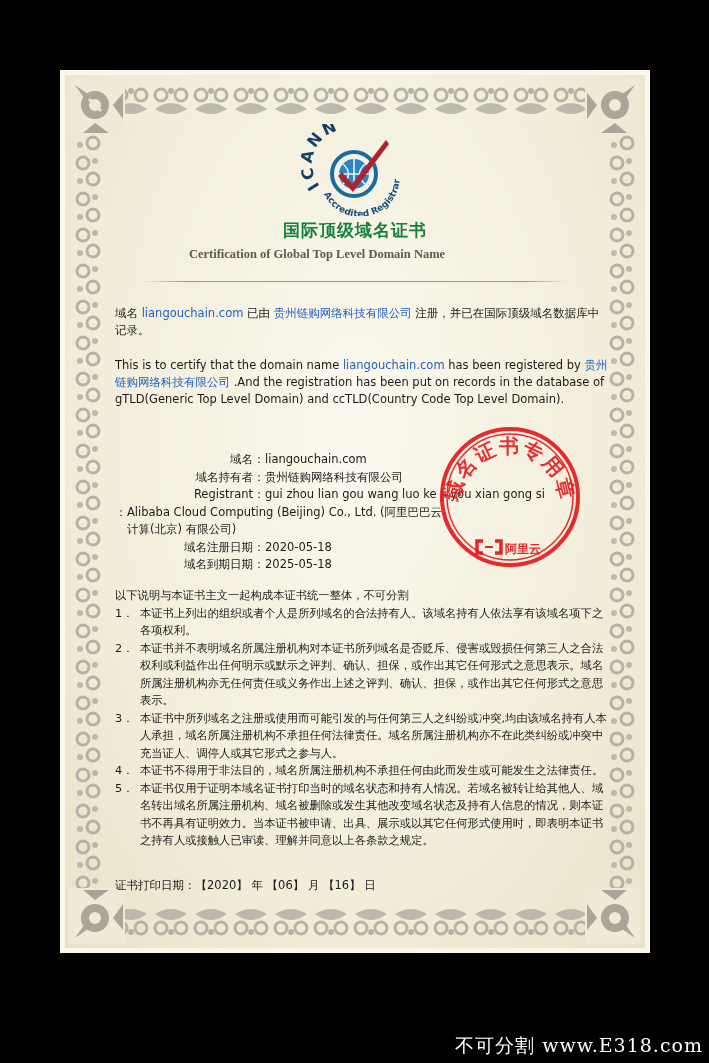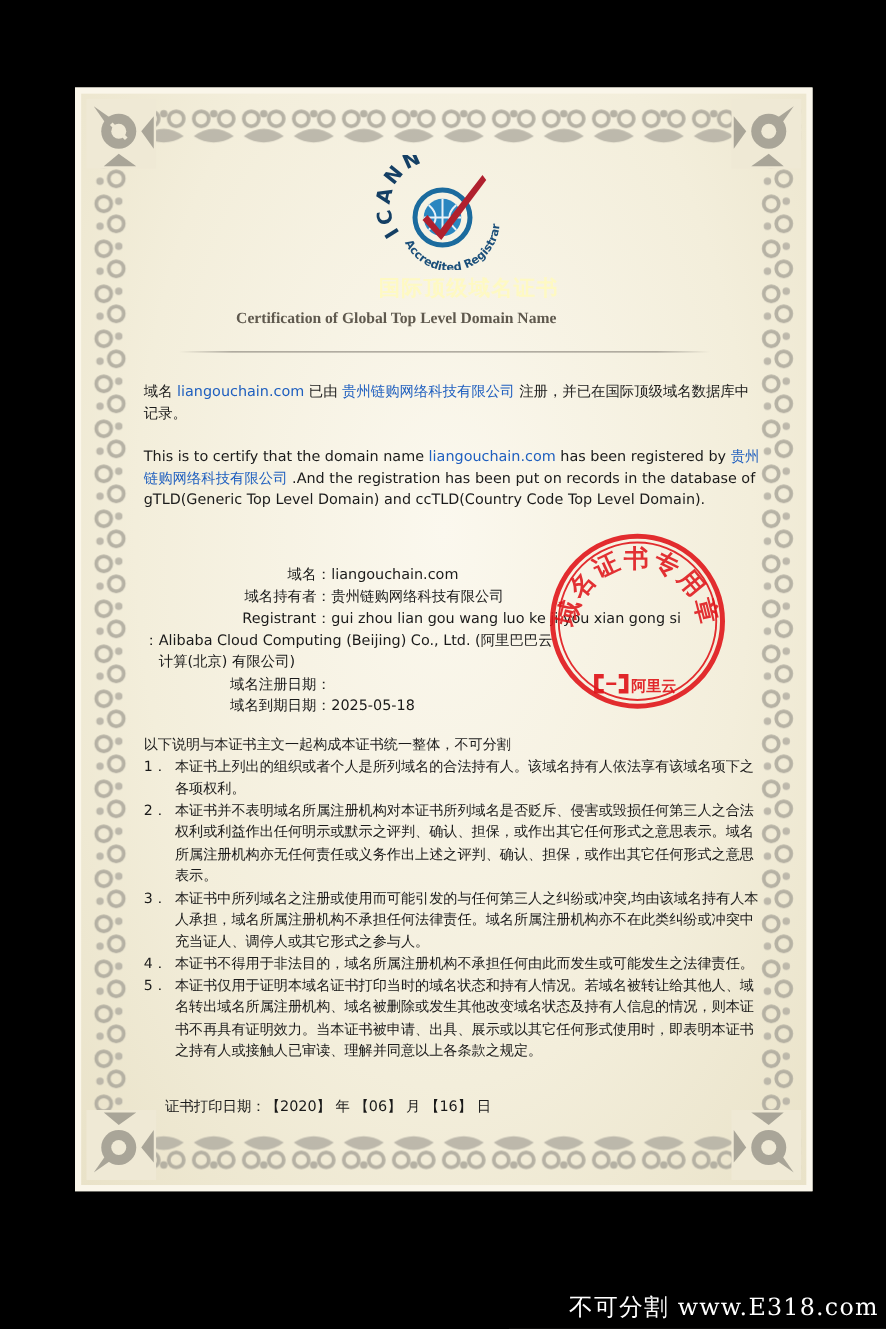--- a/index.html
+++ b/index.html
@@ -26,21 +26,21 @@
   .corner { position: absolute; width: 56px; height: 56px; }
   .corner.tl { left: 4px; top: 4px; }
   .corner.tr { right: 4px; top: 4px; transform: scaleX(-1); }
   .corner.bl { left: 4px; bottom: 4px; transform: scaleY(-1); }
   .corner.br { right: 4px; bottom: 4px; transform: scale(-1,-1); }
 
   .logo { position: absolute; left: 298px; top: 124px; width: 112px; height: 92px; }
 
   .title-cn {
     position: absolute; left: 60px; width: 590px; top: 219px; text-align: center;
-    font-size: 17px; color: #fef9c3; letter-spacing: 1px; font-weight: bold; margin-left: 20px;
+    font-size: 17px; color: #15803d; letter-spacing: 1px; font-weight: bold;
   }
   .title-en {
     position: absolute; left: 60px; width: 514px; top: 247px; text-align: center;
     font-family: "Liberation Serif", "DejaVu Serif", serif;
     font-size: 12.5px; font-weight: bold; color: #5f594e;
   }
   .divider {
     position: absolute; left: 143px; top: 281px; width: 425px; height: 1px;
     background: linear-gradient(90deg, rgba(150,145,135,0) 0%, #9a958b 10%, #9a958b 90%, rgba(150,145,135,0) 100%);
   }
@@ -57,21 +57,21 @@
   .info-row { display: flex; line-height: 17.5px; }
   .info-label { width: 138px; text-align: right; flex: none; }
   .info-sep { width: 12px; flex: none; text-align: center; }
   .info-value { width: 320px; }
 
   .notes { position: absolute; left: 115px; top: 587px; width: 496px; font-size: 11.3px; color: #1a1a1a; line-height: 17.5px; }
   .note-item { display: flex; }
   .note-num { width: 25px; flex: none; }
   .note-text { flex: 1; }
 
-  .print-date { position: absolute; left: 132px; top: 878px; font-size: 11.5px; color: #1a1a1a; }
+  .print-date { position: absolute; left: 115px; top: 878px; font-size: 11.5px; color: #1a1a1a; }
 
   .stamp { position: absolute; left: 439px; top: 425px; width: 142px; height: 145px; pointer-events: none; }
 
   .watermark {
     position: absolute; right: 6px; bottom: 4px; color: #fff;
     font-family: "DejaVu Serif", "Liberation Serif", serif; font-size: 19px; letter-spacing: 1px;
   }
 </style>
 </head>
 <body>
@@ -198,20 +198,21 @@
     <span class="info-sep">：</span>
     <span class="info-value">gui zhou lian gou wang luo ke ji you xian gong si</span>
   </div>
   <div class="info-row">
     <span class="info-sep">：</span>
     <span class="info-value">Alibaba Cloud Computing (Beijing) Co., Ltd. (阿里巴巴云计算(北京) 有限公司)</span>
   </div>
   <div class="info-row">
     <span class="info-label">域名注册日期</span>
     <span class="info-sep">：</span>
+    <span class="info-value">2020-05-18</span>
   </div>
   <div class="info-row">
     <span class="info-label">域名到期日期</span>
     <span class="info-sep">：</span>
     <span class="info-value">2025-05-18</span>
   </div>
 </div>
 
 <svg class="stamp" viewBox="0 0 142 145">
   <defs>

